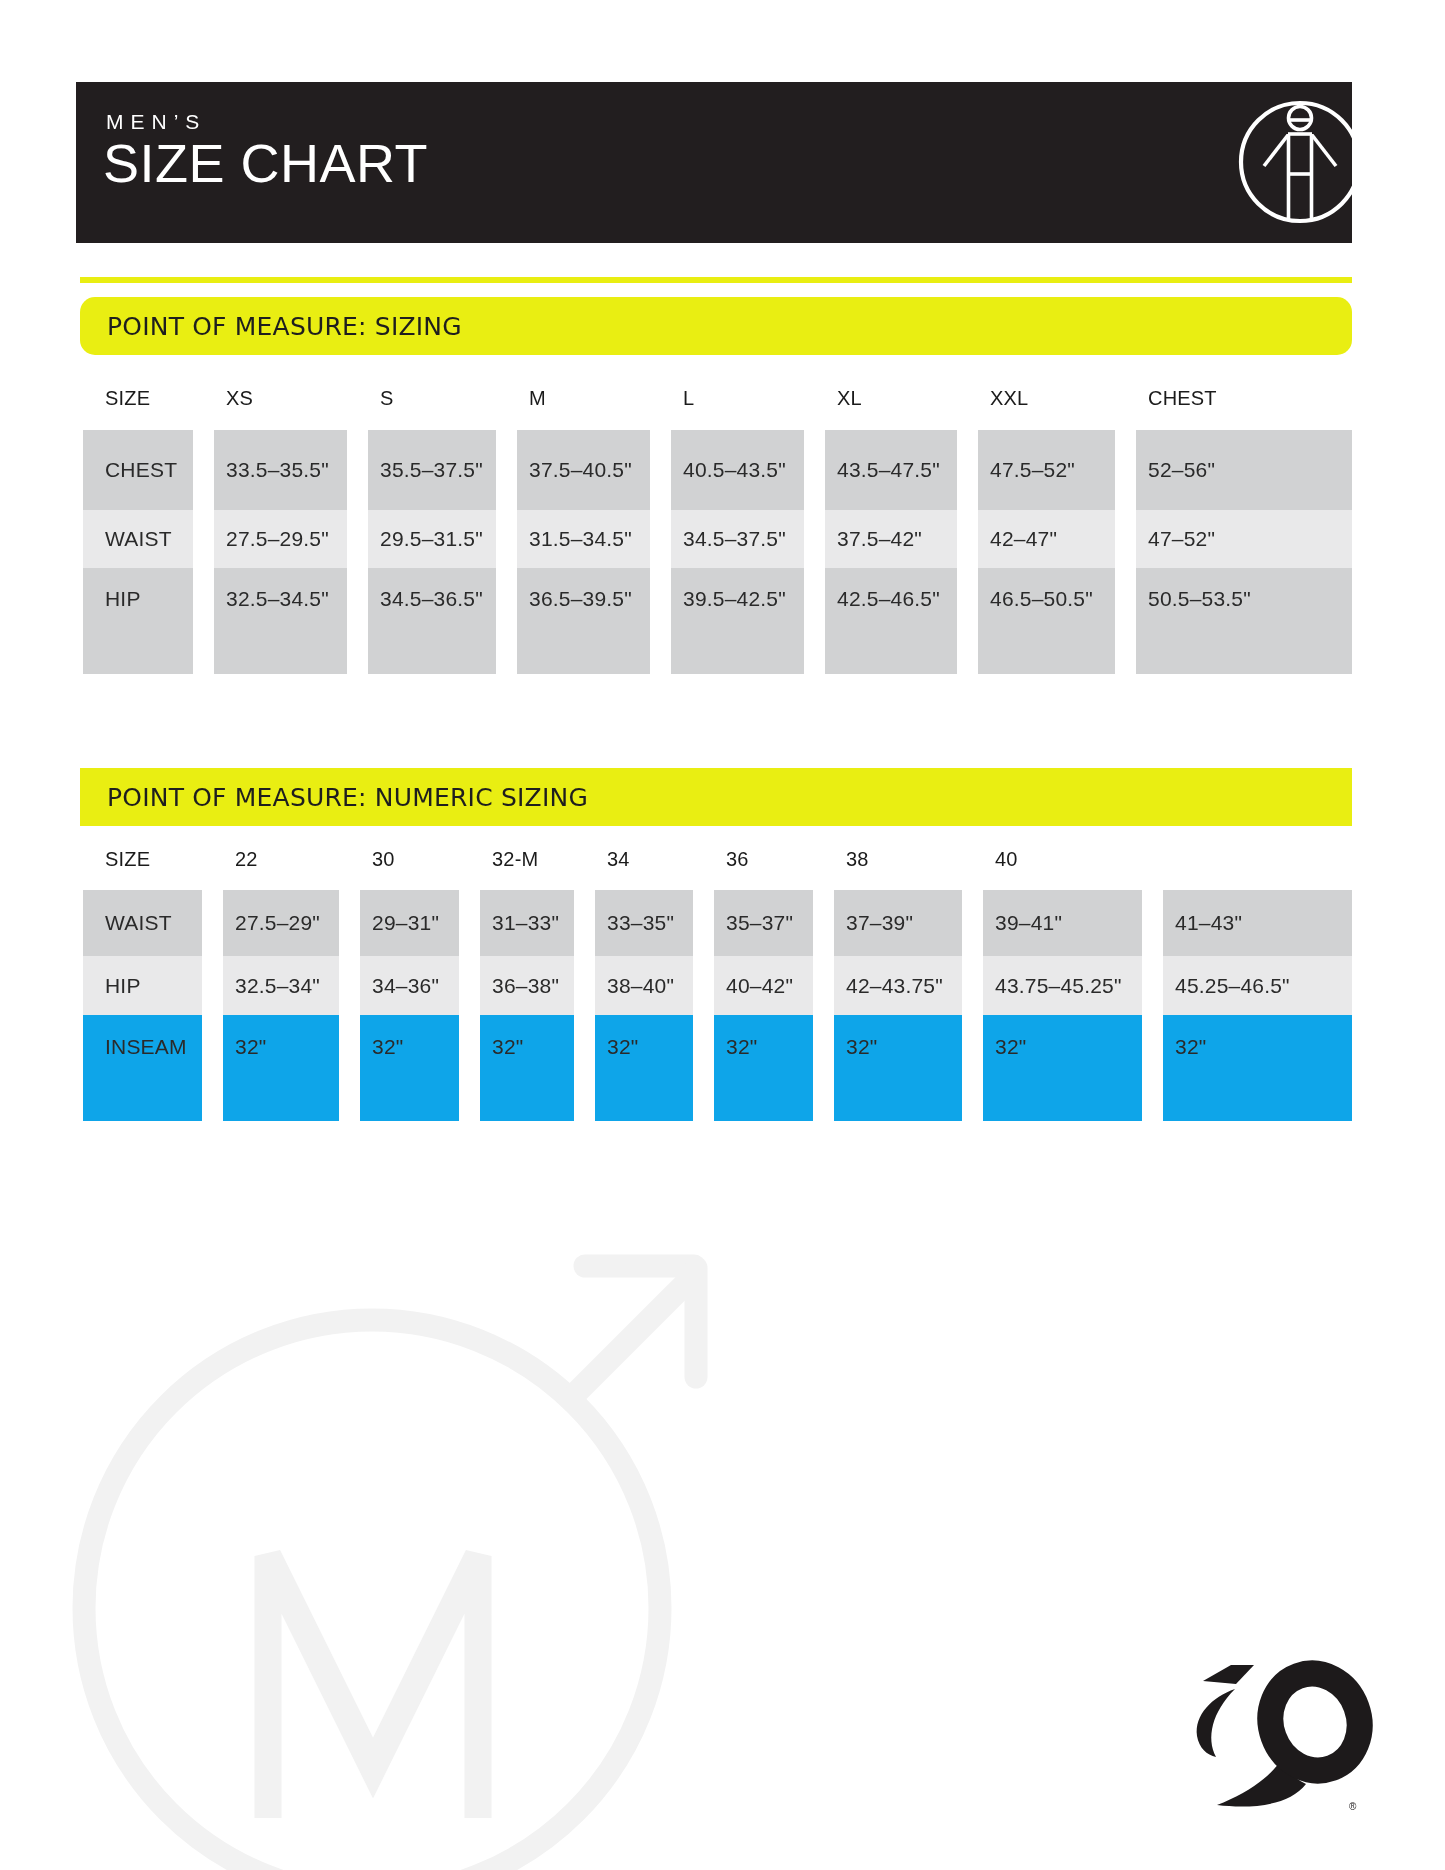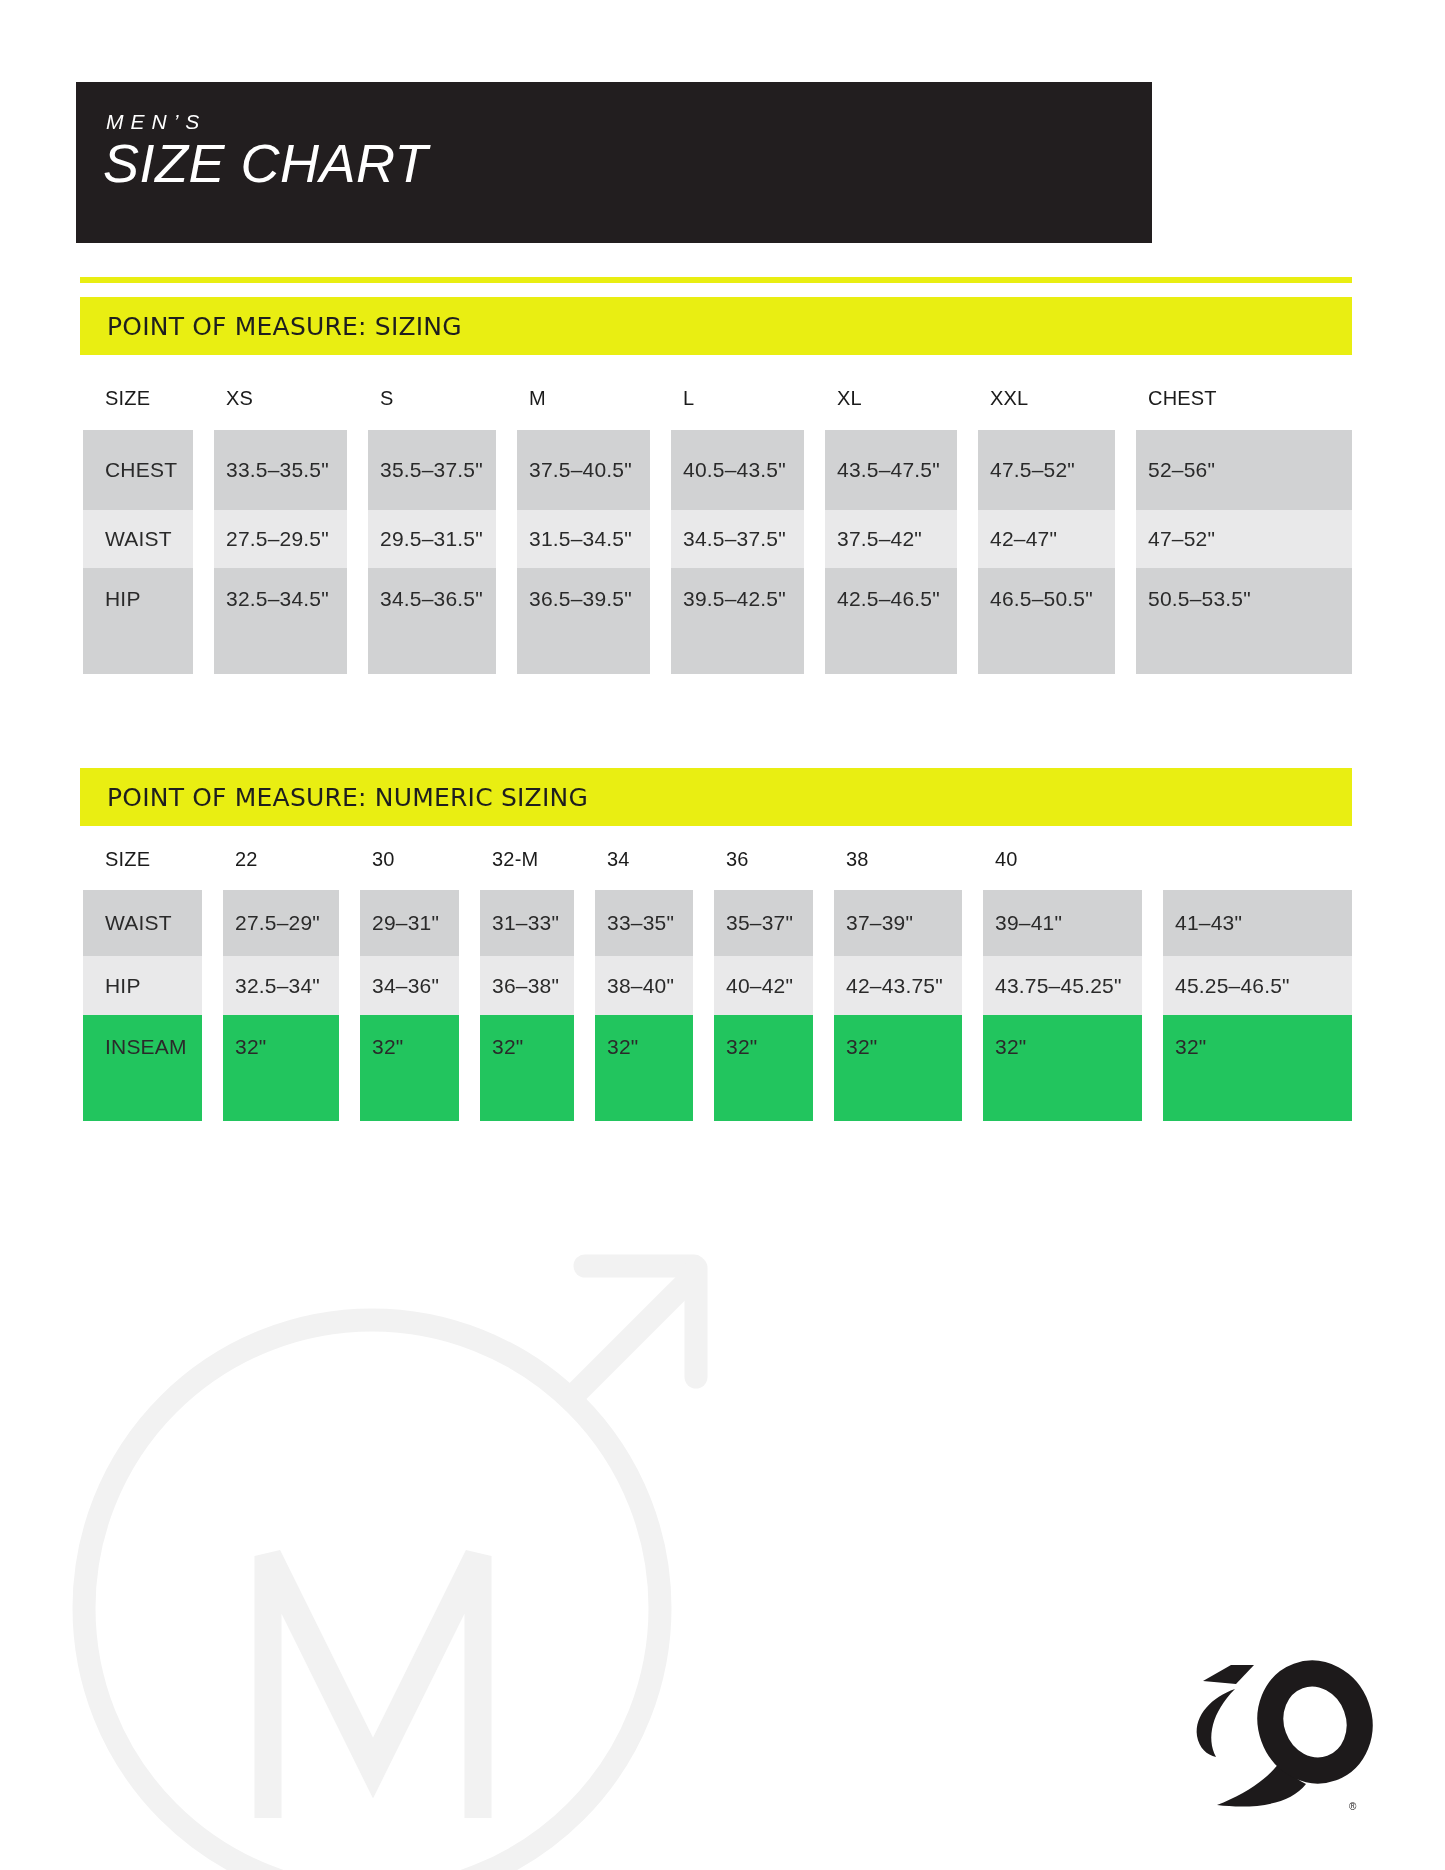--- a/index.html
+++ b/index.html
@@ -1,21 +1,21 @@
 <!DOCTYPE html>
 <html><head>
 <meta charset="utf-8">
 <style>
   html,body{margin:0;padding:0;background:#ffffff;}
   #page{position:relative;width:1445px;height:1870px;background:#ffffff;overflow:hidden;
         font-family:"Liberation Sans",sans-serif;}
 
   
-  #black-bar{position:absolute;left:76px;top:82px;width:1076px;height:161px;
-             background:#221e1f;color:#ffffff;overflow:hidden;font-style:italic;}
+  #black-bar{position:absolute;left:76px;top:82px;width:1276px;height:161px;
+             background:#221e1f;color:#ffffff;overflow:hidden;}
   #brand-eyebrow{position:absolute;left:30px;top:28px;font-size:21px;letter-spacing:7px;
                  font-weight:400;}
   #page-title{position:absolute;left:27px;top:50px;font-size:54px;letter-spacing:0.5px;
               font-weight:400;}
   #person-icon{position:absolute;left:1160px;top:0;}
 
   
   .accent-rule{position:absolute;left:80px;width:1272px;height:6px;}
   .ybar{position:absolute;left:80px;width:1272px;height:58px;display:flex;align-items:center;
         padding-left:27px;box-sizing:border-box;font-family:"DejaVu Sans",sans-serif;
@@ -30,21 +30,21 @@
         font-size:21px;color:#2a2a2a;letter-spacing:0.2px;white-space:nowrap;overflow:hidden;}
   .trow .cell:first-child{padding-left:22px;}
   .thead .cell{background:#ffffff;font-size:20px;color:#1b1b1b;}
   .t1 > .thead .cell{height:64px;}
   .t2 > .thead .cell{height:62px;}
   .t1 > .trow:nth-child(2) .cell{height:80px;background:#d1d2d3;}
   .t1 > .trow:nth-child(3) .cell{height:58px;background:#e9e9ea;}
   .t1 > .trow:nth-child(4) .cell{height:106px;background:#d1d2d3;align-items:flex-start;padding-top:19px;}
   .t2 > .trow:nth-child(2) .cell{height:66px;background:#d1d2d3;}
   .t2 > .trow:nth-child(3) .cell{height:59px;background:#e9e9ea;}
-  .t2 > .trow:nth-child(4) .cell{height:106px;background:#22c55e;align-items:flex-start;padding-top:20px;}
+  .t2 > .trow:nth-child(4) .cell{height:106px;background:#0ea5e9;align-items:flex-start;padding-top:20px;}
 
   
   #male-watermark{position:absolute;left:0;top:0;pointer-events:none;}
   #pearl-izumi-logo{position:absolute;left:1185px;top:1660px;}
 </style>
 </head>
 <body>
 
 <div id="page">
 
@@ -71,21 +71,21 @@
         <line x1="75.5" y1="52" x2="75.5" y2="136"></line>
         <line x1="52.5" y1="92" x2="75.5" y2="92"></line>
         <line x1="52" y1="53" x2="28" y2="84"></line>
         <line x1="76" y1="53" x2="100" y2="84"></line>
       </g>
     </svg>
   </div>
 
   <div class="accent-rule" style="top:277px;background:#e9ee12;"></div>
 
-  <div class="ybar" style="top:297px;background:#e9ee12;">
+  <div class="ybar" style="top:297px;background:#e9ee12;border-radius:15px;">
     <span>POINT OF MEASURE: SIZING</span>
   </div>
   <div class="tbl t1" style="top:366px;">
       <div class="trow thead">
         <div class="cell">SIZE</div>
         <div class="cell">XS</div>
         <div class="cell">S</div>
         <div class="cell">M</div>
         <div class="cell">L</div>
         <div class="cell">XL</div>

